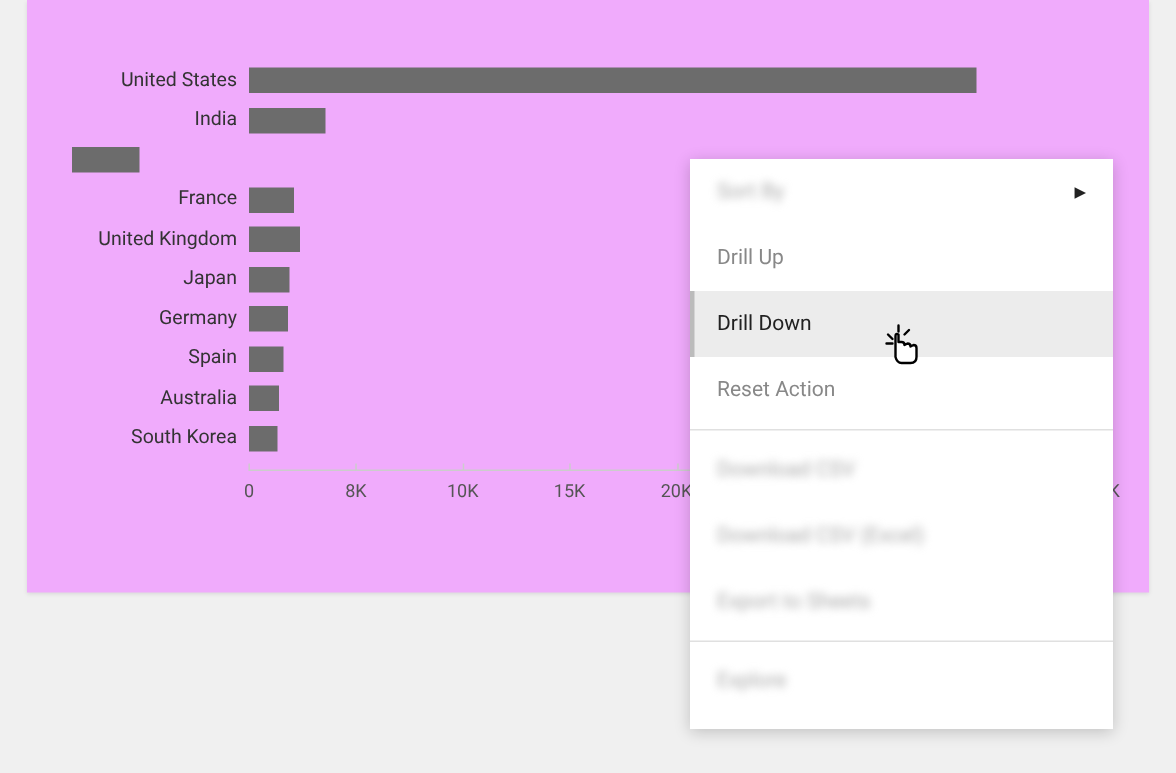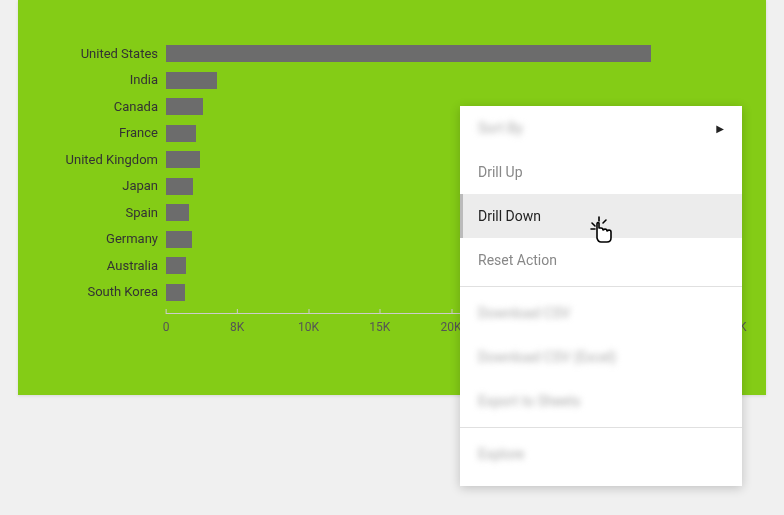--- a/index.html
+++ b/index.html
@@ -10,21 +10,21 @@
     height: 515px;
     position: relative;
     overflow: hidden;
   }
   .card {
     position: absolute;
     left: 18px;
     top: 0;
     width: 748px;
     height: 395px;
-    background: #84cc16;
+    background: #f0abfc;
     box-shadow: 0 1px 3px rgba(0,0,0,0.1);
     padding: 40px 30px 20px 30px;
   }
   .chart-area {
     position: relative;
     width: 100%;
     height: 100%;
   }
   .bar-row {
     display: flex;
@@ -146,21 +146,20 @@
             <div class="bar" style="width: 85%;"></div>
           </div>
         </div>
         <div class="bar-row">
           <div class="bar-label">India</div>
           <div class="bar-track">
             <div class="bar" style="width: 9%;"></div>
           </div>
         </div>
         <div class="bar-row">
-          <div class="bar-label">Canada</div>
           <div class="bar-track">
             <div class="bar" style="width: 6.5%;"></div>
           </div>
         </div>
         <div class="bar-row">
           <div class="bar-label">France</div>
           <div class="bar-track">
             <div class="bar" style="width: 5.25%;"></div>
           </div>
         </div>
@@ -170,29 +169,29 @@
             <div class="bar" style="width: 6%;"></div>
           </div>
         </div>
         <div class="bar-row">
           <div class="bar-label">Japan</div>
           <div class="bar-track">
             <div class="bar" style="width: 4.75%;"></div>
           </div>
         </div>
         <div class="bar-row">
+          <div class="bar-label">Germany</div>
+          <div class="bar-track">
+            <div class="bar" style="width: 4.5%;"></div>
+          </div>
+        </div>
+        <div class="bar-row">
           <div class="bar-label">Spain</div>
           <div class="bar-track">
             <div class="bar" style="width: 4%;"></div>
-          </div>
-        </div>
-        <div class="bar-row">
-          <div class="bar-label">Germany</div>
-          <div class="bar-track">
-            <div class="bar" style="width: 4.5%;"></div>
           </div>
         </div>
         <div class="bar-row">
           <div class="bar-label">Australia</div>
           <div class="bar-track">
             <div class="bar" style="width: 3.5%;"></div>
           </div>
         </div>
         <div class="bar-row">
           <div class="bar-label">South Korea</div>

